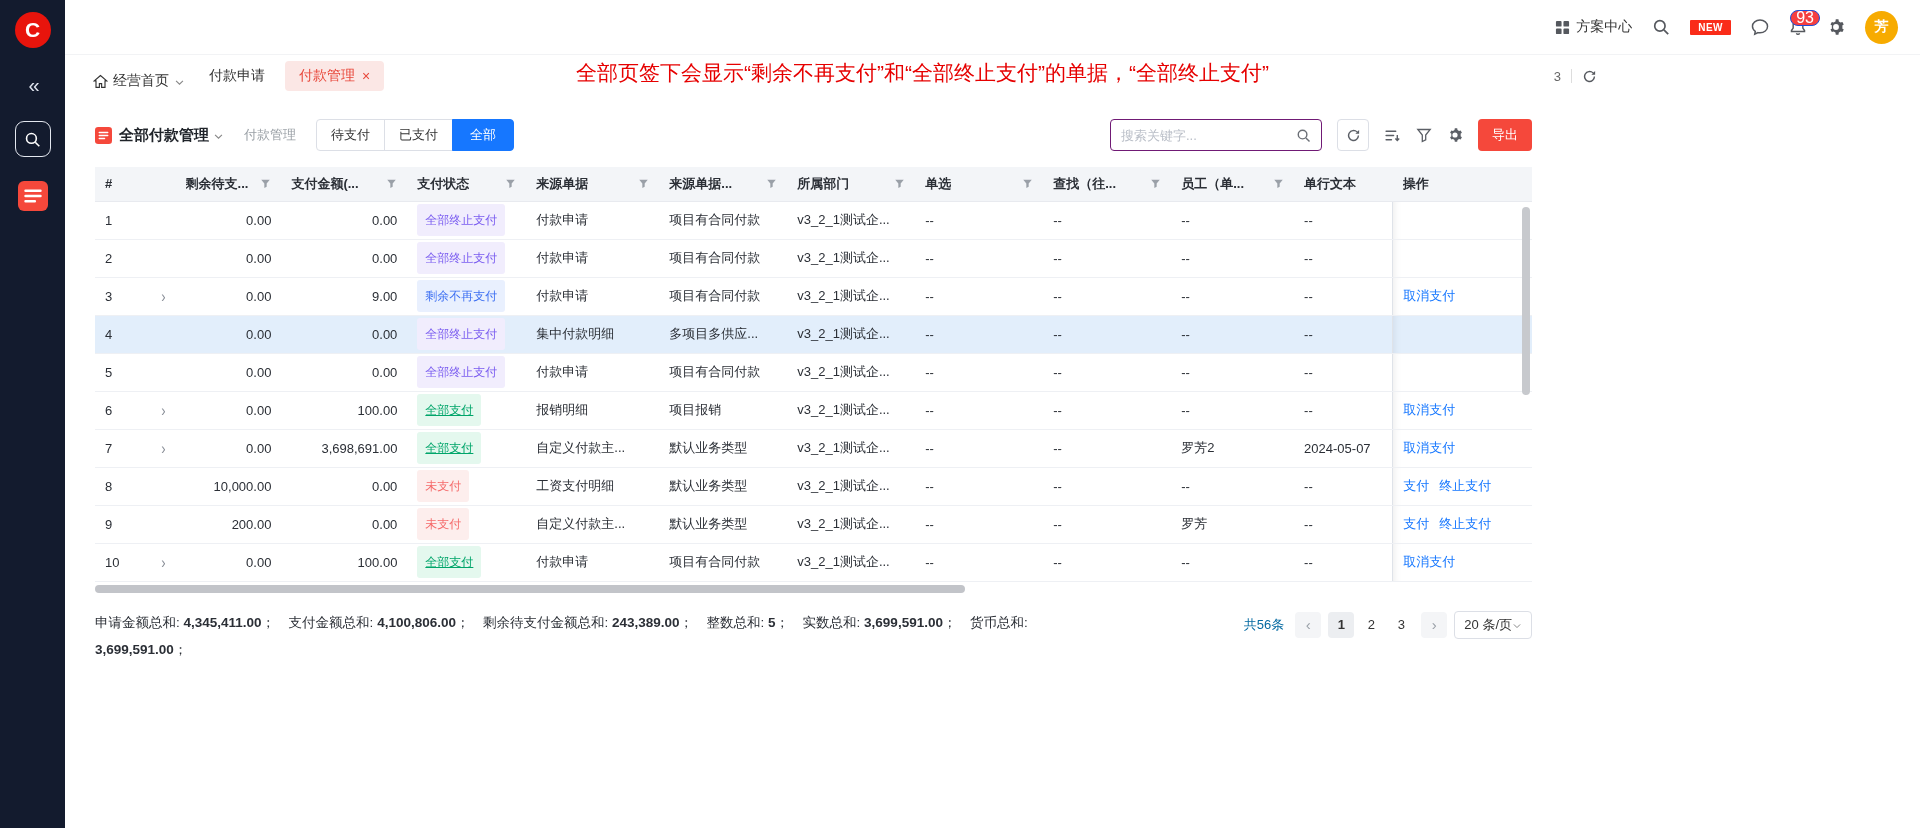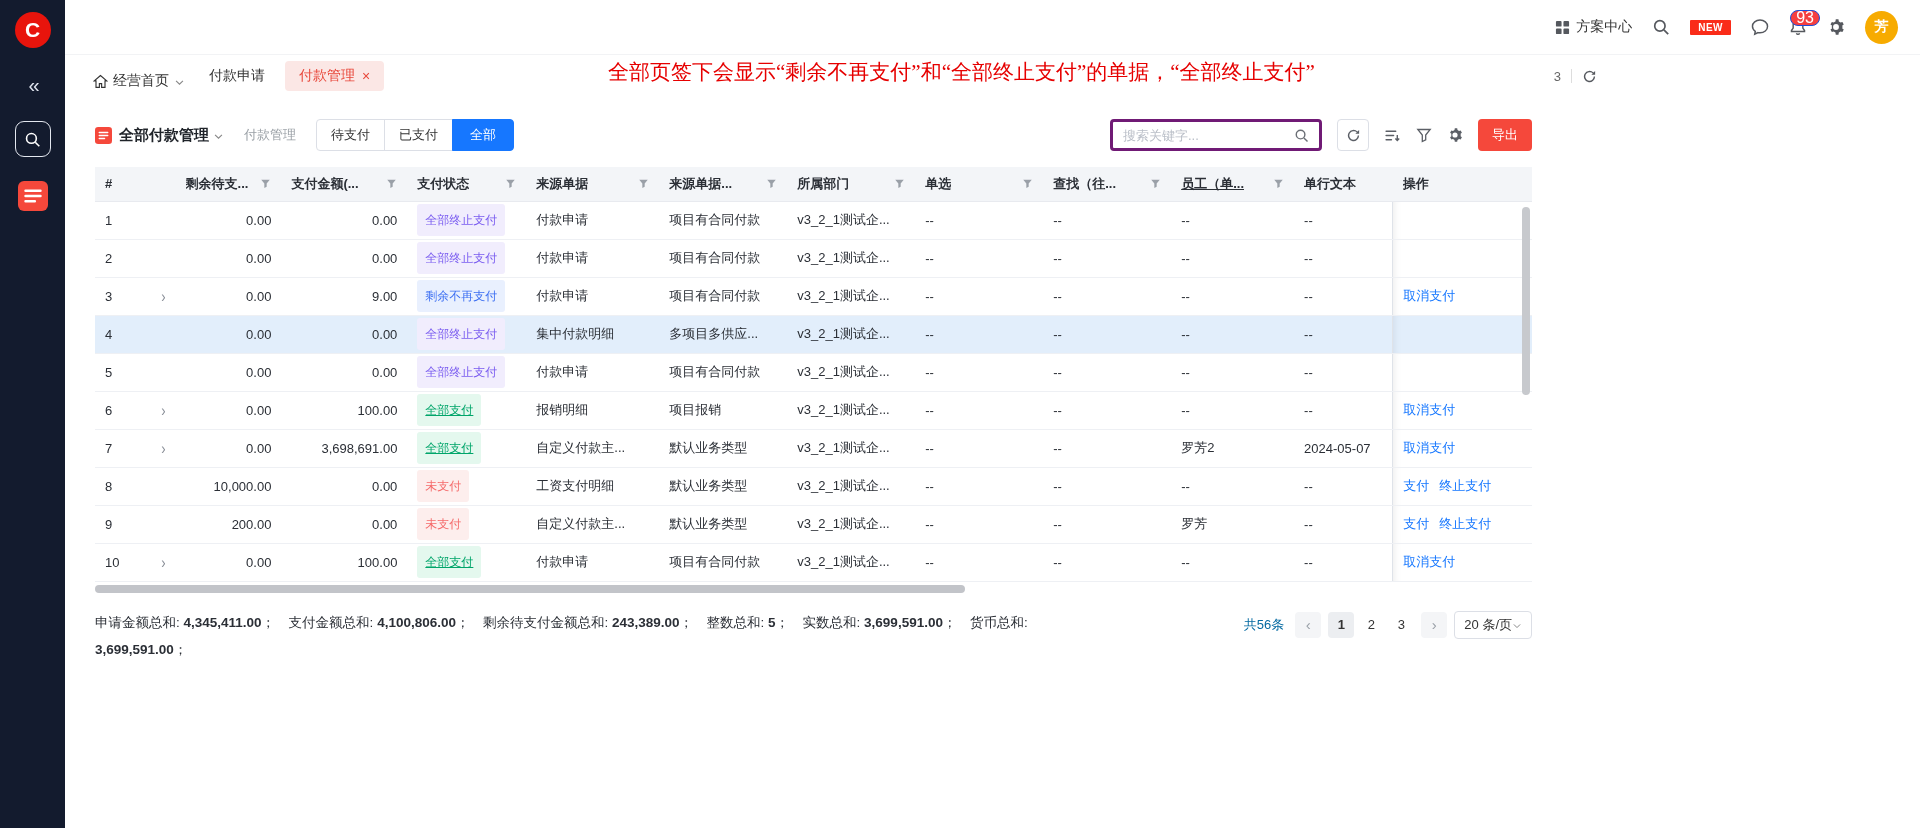--- a/index.html
+++ b/index.html
@@ -39,41 +39,41 @@
   .crumb-home .chev { color:#888; display:inline-flex; margin-top:2px; }
   .nav-tabs { display:flex; align-items:center; gap:6px; }
   .nav-tab { padding:6px 14px; font-size:14px; color:#333; border-radius:4px; cursor:pointer;
     display:flex; align-items:center; gap:7px; }
   .nav-tab.active { background:#fbe7e5; color:#e8473a; }
   .tab-close { font-size:14px; line-height:1; color:#e8473a; cursor:pointer; }
   .crumb-right { margin-left:auto; display:flex; align-items:center; gap:10px; color:#666; font-size:13px; }
   .vdiv { width:1px; height:14px; background:#ddd; }
 
   
-  .annotation { position:absolute; left:543px; top:56px; z-index:30; color:var(--annotation-red,#e60000);
-    font-size:21px; line-height:33px; pointer-events:none;font-family:Liberation Serif, serif; }
+  .annotation { position:absolute; left:511px; top:56px; z-index:30; color:var(--annotation-red,#e60000);
+    font-size:21px; line-height:33px; pointer-events:none; }
 
   
   .content { padding:0 30px; }
 
   .toolbar { width:1437px; display:flex; align-items:center; margin:22px 0 16px; }
   .module-icon { width:17px; height:17px; display:inline-flex; margin-right:7px; }
   .tb-title { font-size:15px; color:#1f2329; font-weight:600; }
   .tb-title-chev { color:#888; display:inline-flex; margin:2px 0 0 4px; }
   .tb-sub { font-size:13px; color:#9aa0a6; margin-left:20px; }
   .seg-group { display:flex; margin-left:20px; }
   .seg { min-width:62px; height:32px; padding:0 14px; background:#fff; border:1px solid #dcdfe6;
     font-size:13px; color:#333; cursor:pointer; margin-left:-1px;
     font-family:inherit; }
   .seg:first-child { border-radius:4px 0 0 4px; margin-left:0; }
   .seg:last-child { border-radius:0 4px 4px 0; }
   .seg.active { background:var(--accent-blue,#1677ff); border-color:var(--accent-blue,#1677ff);
     color:#fff; position:relative; z-index:1; }
   .tb-right { margin-left:auto; display:flex; align-items:center; gap:15px; }
-  .searchbox { width:212px; height:32px; border:3px solid #701a75; border-radius:4px;
+  .searchbox { width:212px; height:32px; border:1px solid #701a75; border-radius:4px;
     display:flex; align-items:center; padding:0 10px; gap:8px; }
   .searchbox input { flex:1; border:none; outline:none; font-size:13px; color:#333;
     font-family:inherit; min-width:0; }
   .searchbox input::placeholder { color:#b9bec7; }
   .searchbox .sicon { color:#6b6f76; display:inline-flex; cursor:pointer; }
   .icon-btn { width:32px; height:32px; border:1px solid #dcdfe6; border-radius:4px; background:#fff;
     color:#5b5f66; display:flex; align-items:center; justify-content:center; cursor:pointer; }
   .tool-icon { color:#5b5f66; display:inline-flex; cursor:pointer; }
   .export-btn { height:32px; padding:0 14px; background:var(--export-red,#f5483b); color:#fff;
     border:none; border-radius:4px; font-size:13px; cursor:pointer; font-family:inherit; }
@@ -361,21 +361,21 @@
                 <th class="col8" style="width: 127px;">
                   <div class="th-inner">
                     <span class="th-label">查找（往...</span>
                     <span class="funnel">
                       <svg width="11" height="11" viewBox="0 0 16 16">
                         <path d="M1.8 2.5h12.4L9.7 8.1v4.8l-3.4 1.6V8.1z" fill="currentColor"></path>
                       </svg>
                     </span>
                   </div>
                 </th>
-                <th class="col9" style="width: 122px; text-decoration: underline;">
+                <th class="col9" style="width: 122px;">
                   <div class="th-inner">
                     <span class="th-label">员工（单...</span>
                     <span class="funnel">
                       <svg width="11" height="11" viewBox="0 0 16 16">
                         <path d="M1.8 2.5h12.4L9.7 8.1v4.8l-3.4 1.6V8.1z" fill="currentColor"></path>
                       </svg>
                     </span>
                   </div>
                 </th>
                 <th class="col10" style="width: 98px;">

